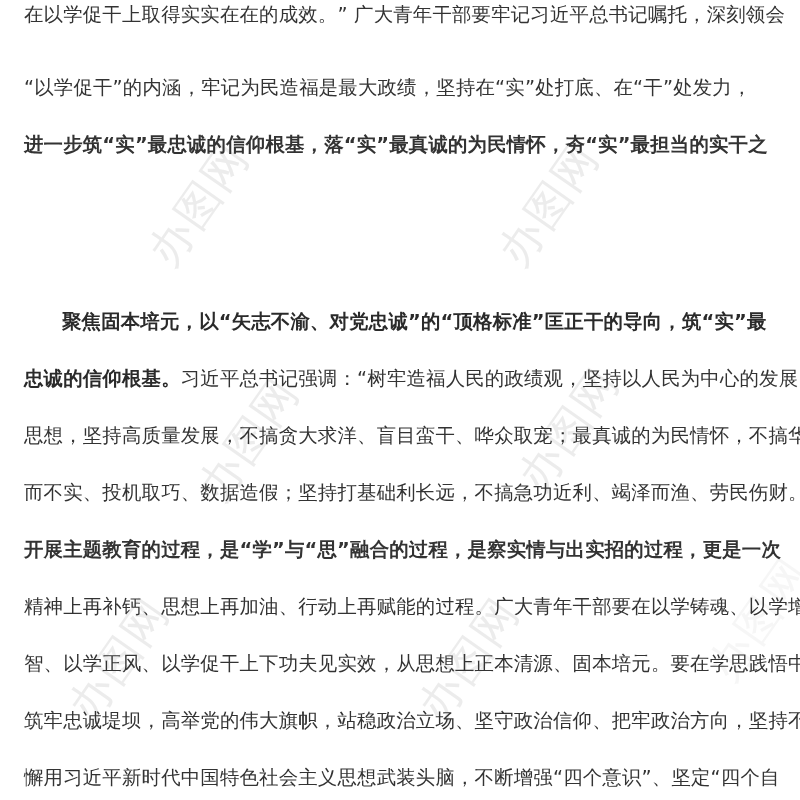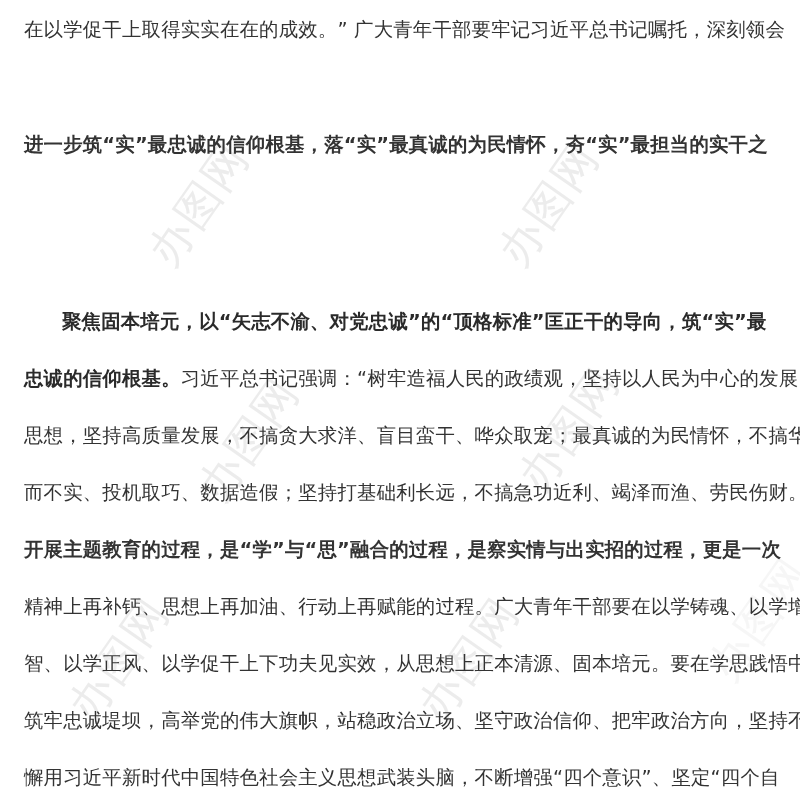--- a/index.html
+++ b/index.html
@@ -53,21 +53,22 @@
 <div class="page">
 
   <div class="watermark" style="left:130px; top:175px;">办图网</div>
   <div class="watermark" style="left:480px; top:175px;">办图网</div>
   <div class="watermark" style="left:180px; top:410px;">办图网</div>
   <div class="watermark" style="left:500px; top:400px;">办图网</div>
   <div class="watermark" style="left:50px; top:630px;">办图网</div>
   <div class="watermark" style="left:400px; top:630px;">办图网</div>
   <div class="watermark faint" style="left:690px; top:590px;">办图网</div>
 
-  <div class="line" style="top:17px;">在以学促干上取得实实在在的成效。” 广大青年干部要牢记习近平总书记嘱托，深刻领会</div>
+  <div class="line" style="top:2px;">在以学促干上取得实实在在的成效。” 广大青年干部要牢记习近平总书记嘱托，深刻领会</div>
+  <div class="line" style="top:75px;">“以学促干”的内涵，牢记为民造福是最大政绩，坚持在“实”处打底、在“干”处发力，</div>
   <div class="line" style="top:132px;font-weight:bold;">进一步筑“实”最忠诚的信仰根基，落“实”最真诚的为民情怀，夯“实”最担当的实干之</div>
 
   <div class="line indent bold" style="top:309px;">聚焦固本培元，以“矢志不渝、对党忠诚”的“顶格标准”匡正干的导向，筑“实”最</div>
   <div class="line" style="top:366px;">
     <span class="bold">忠诚的信仰根基。</span><span>习近平总书记强调：“树牢造福人民的政绩观，坚持以人民为中心的发展</span>
   </div>
 
   <div class="line" style="top:423px;">思想，坚持高质量发展，不搞贪大求洋、盲目蛮干、哗众取宠；最真诚的为民情怀，不搞华</div>
   <div class="line" style="top:480px;">而不实、投机取巧、数据造假；坚持打基础利长远，不搞急功近利、竭泽而渔、劳民伤财。”</div>
   <div class="line" style="top:537px;font-weight:bold;">开展主题教育的过程，是“学”与“思”融合的过程，是察实情与出实招的过程，更是一次</div>

